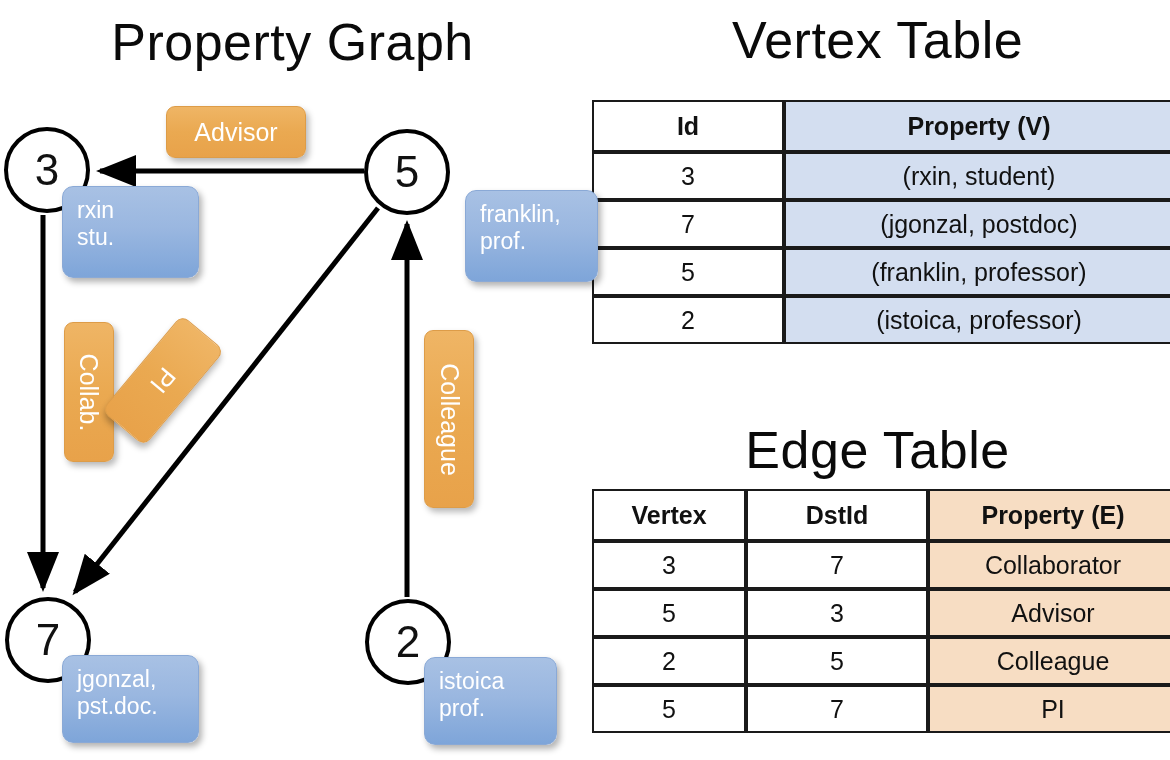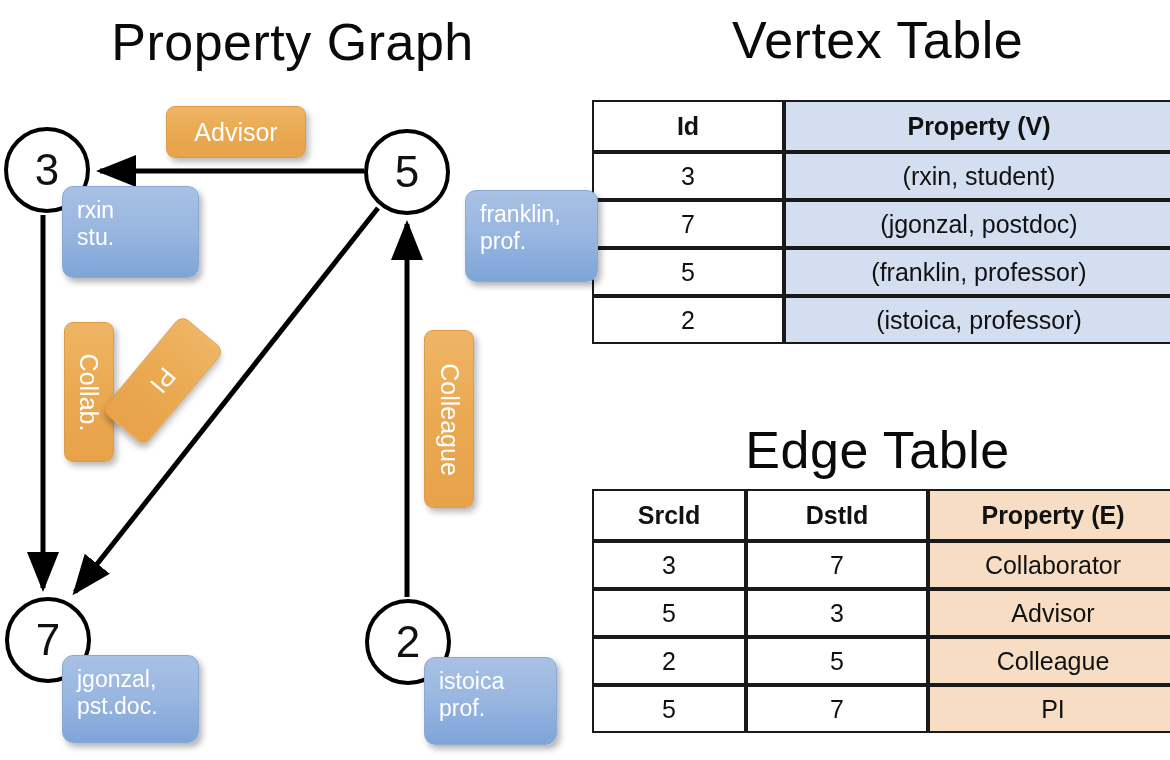--- a/index.html
+++ b/index.html
@@ -249,21 +249,21 @@
     <tr>
       <td class="c-id">2</td>
       <td class="c-prop">(istoica, professor)</td>
     </tr>
   </tbody>
 </table>
 
 <table class="grid" id="edge-table">
   <tbody>
     <tr>
-      <td class="c-src hdr">SrcId</td>
+      <td class="c-src hdr">Vertex</td>
       <td class="c-dst hdr">DstId</td>
       <td class="c-prop hdr">Property (E)</td>
     </tr>
     <tr>
       <td class="c-src">3</td>
       <td class="c-dst">7</td>
       <td class="c-prop">Collaborator</td>
     </tr>
     <tr>
       <td class="c-src">5</td>

